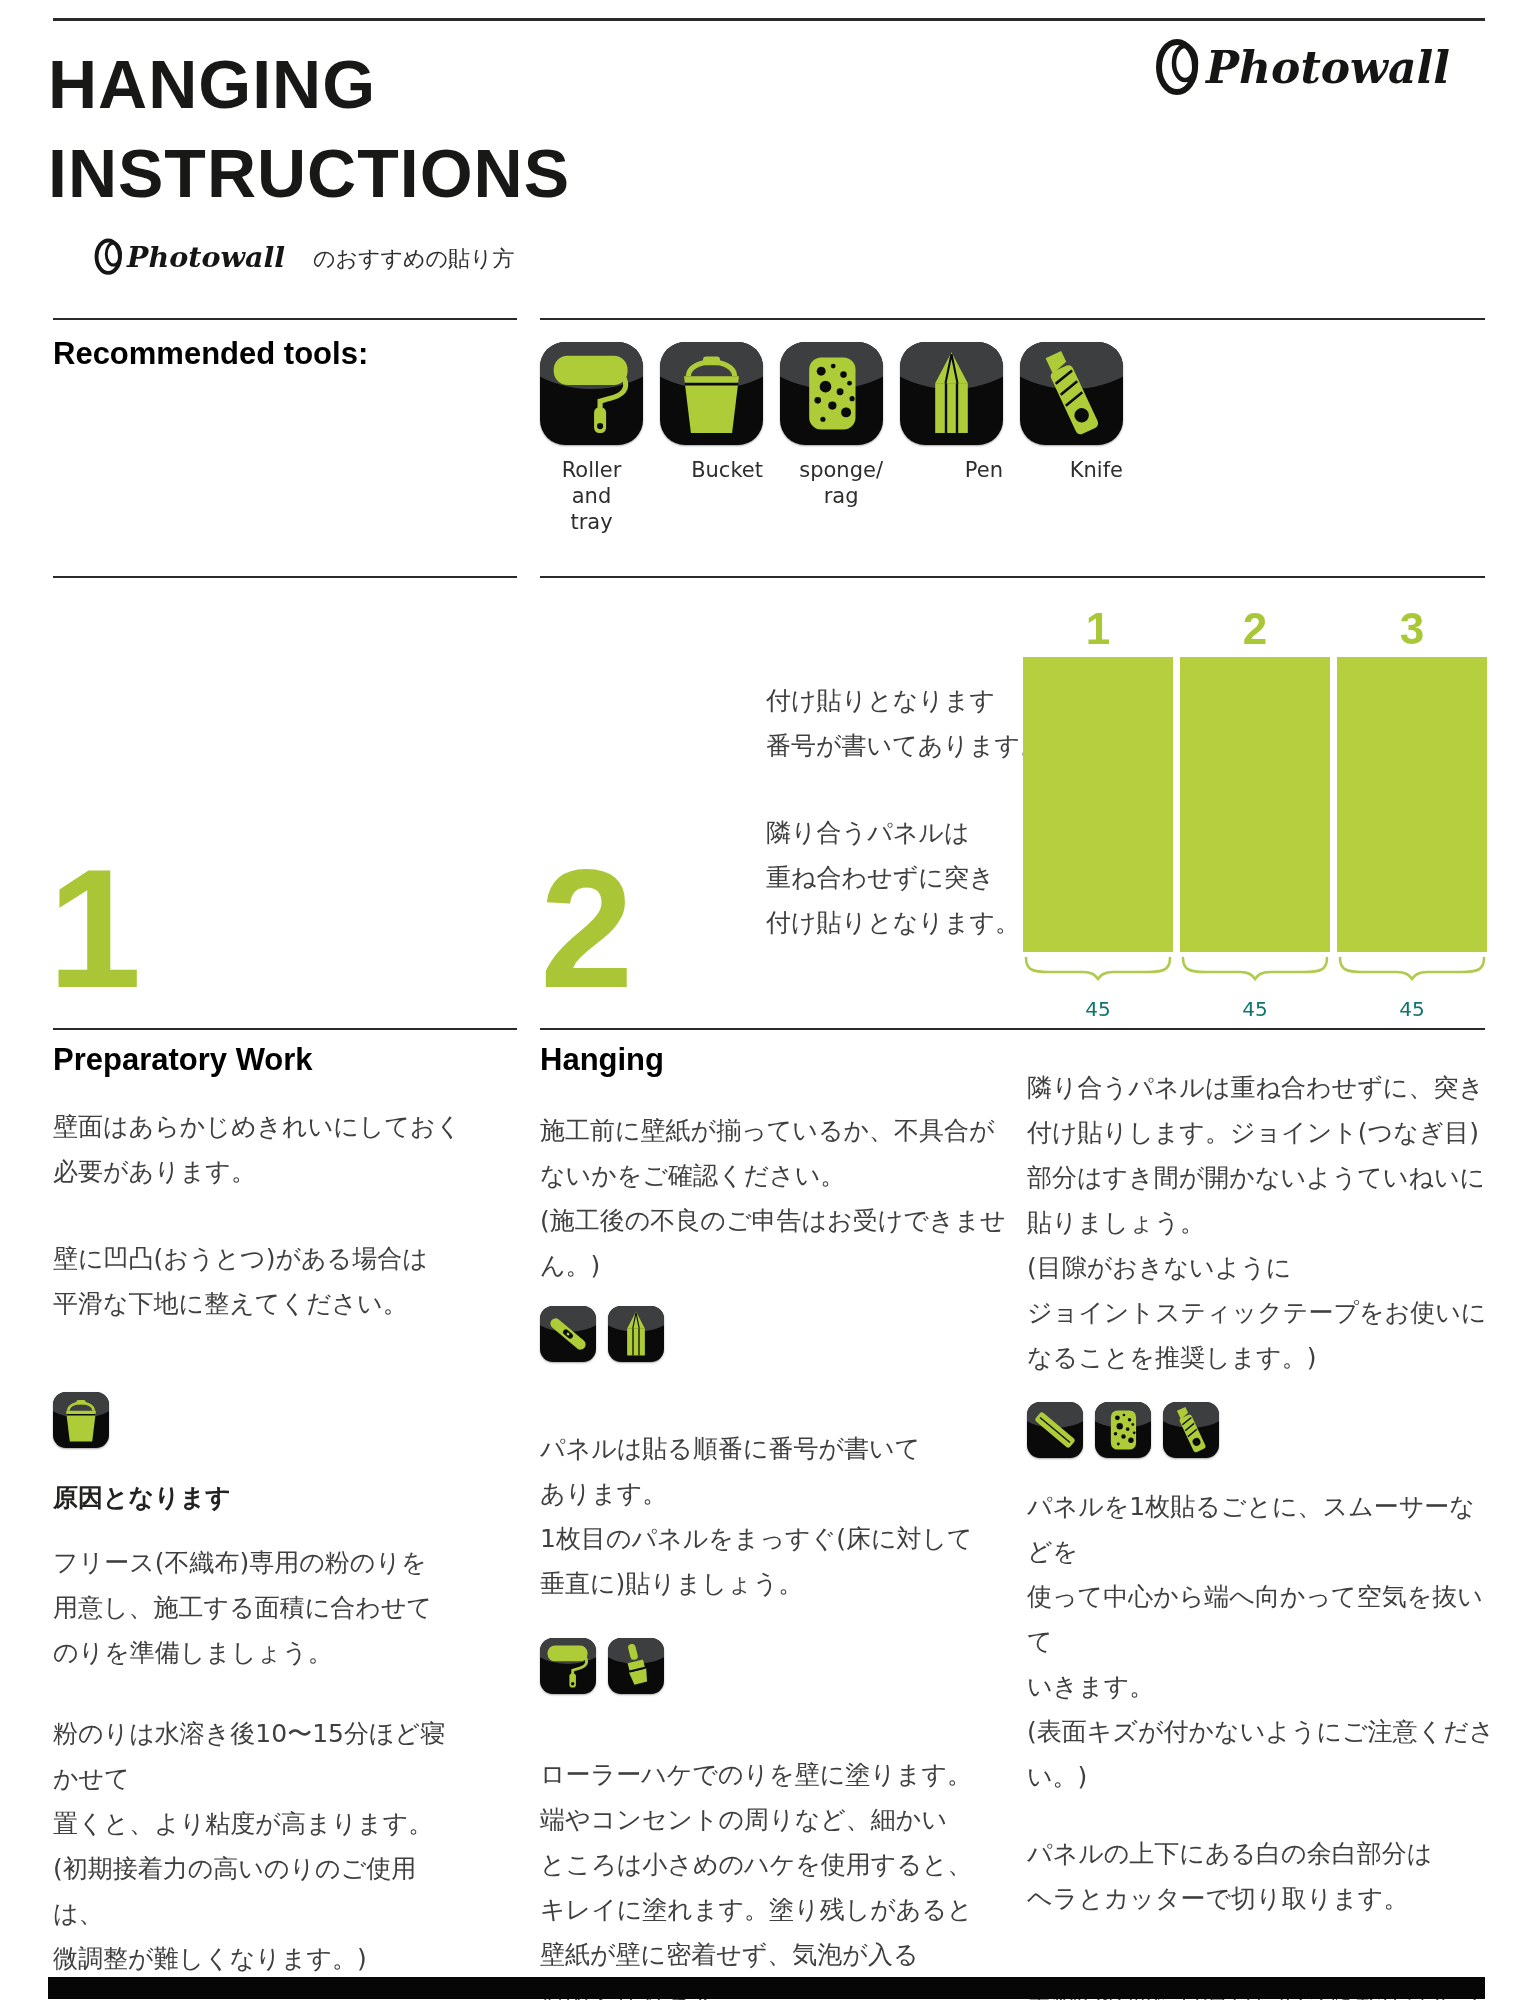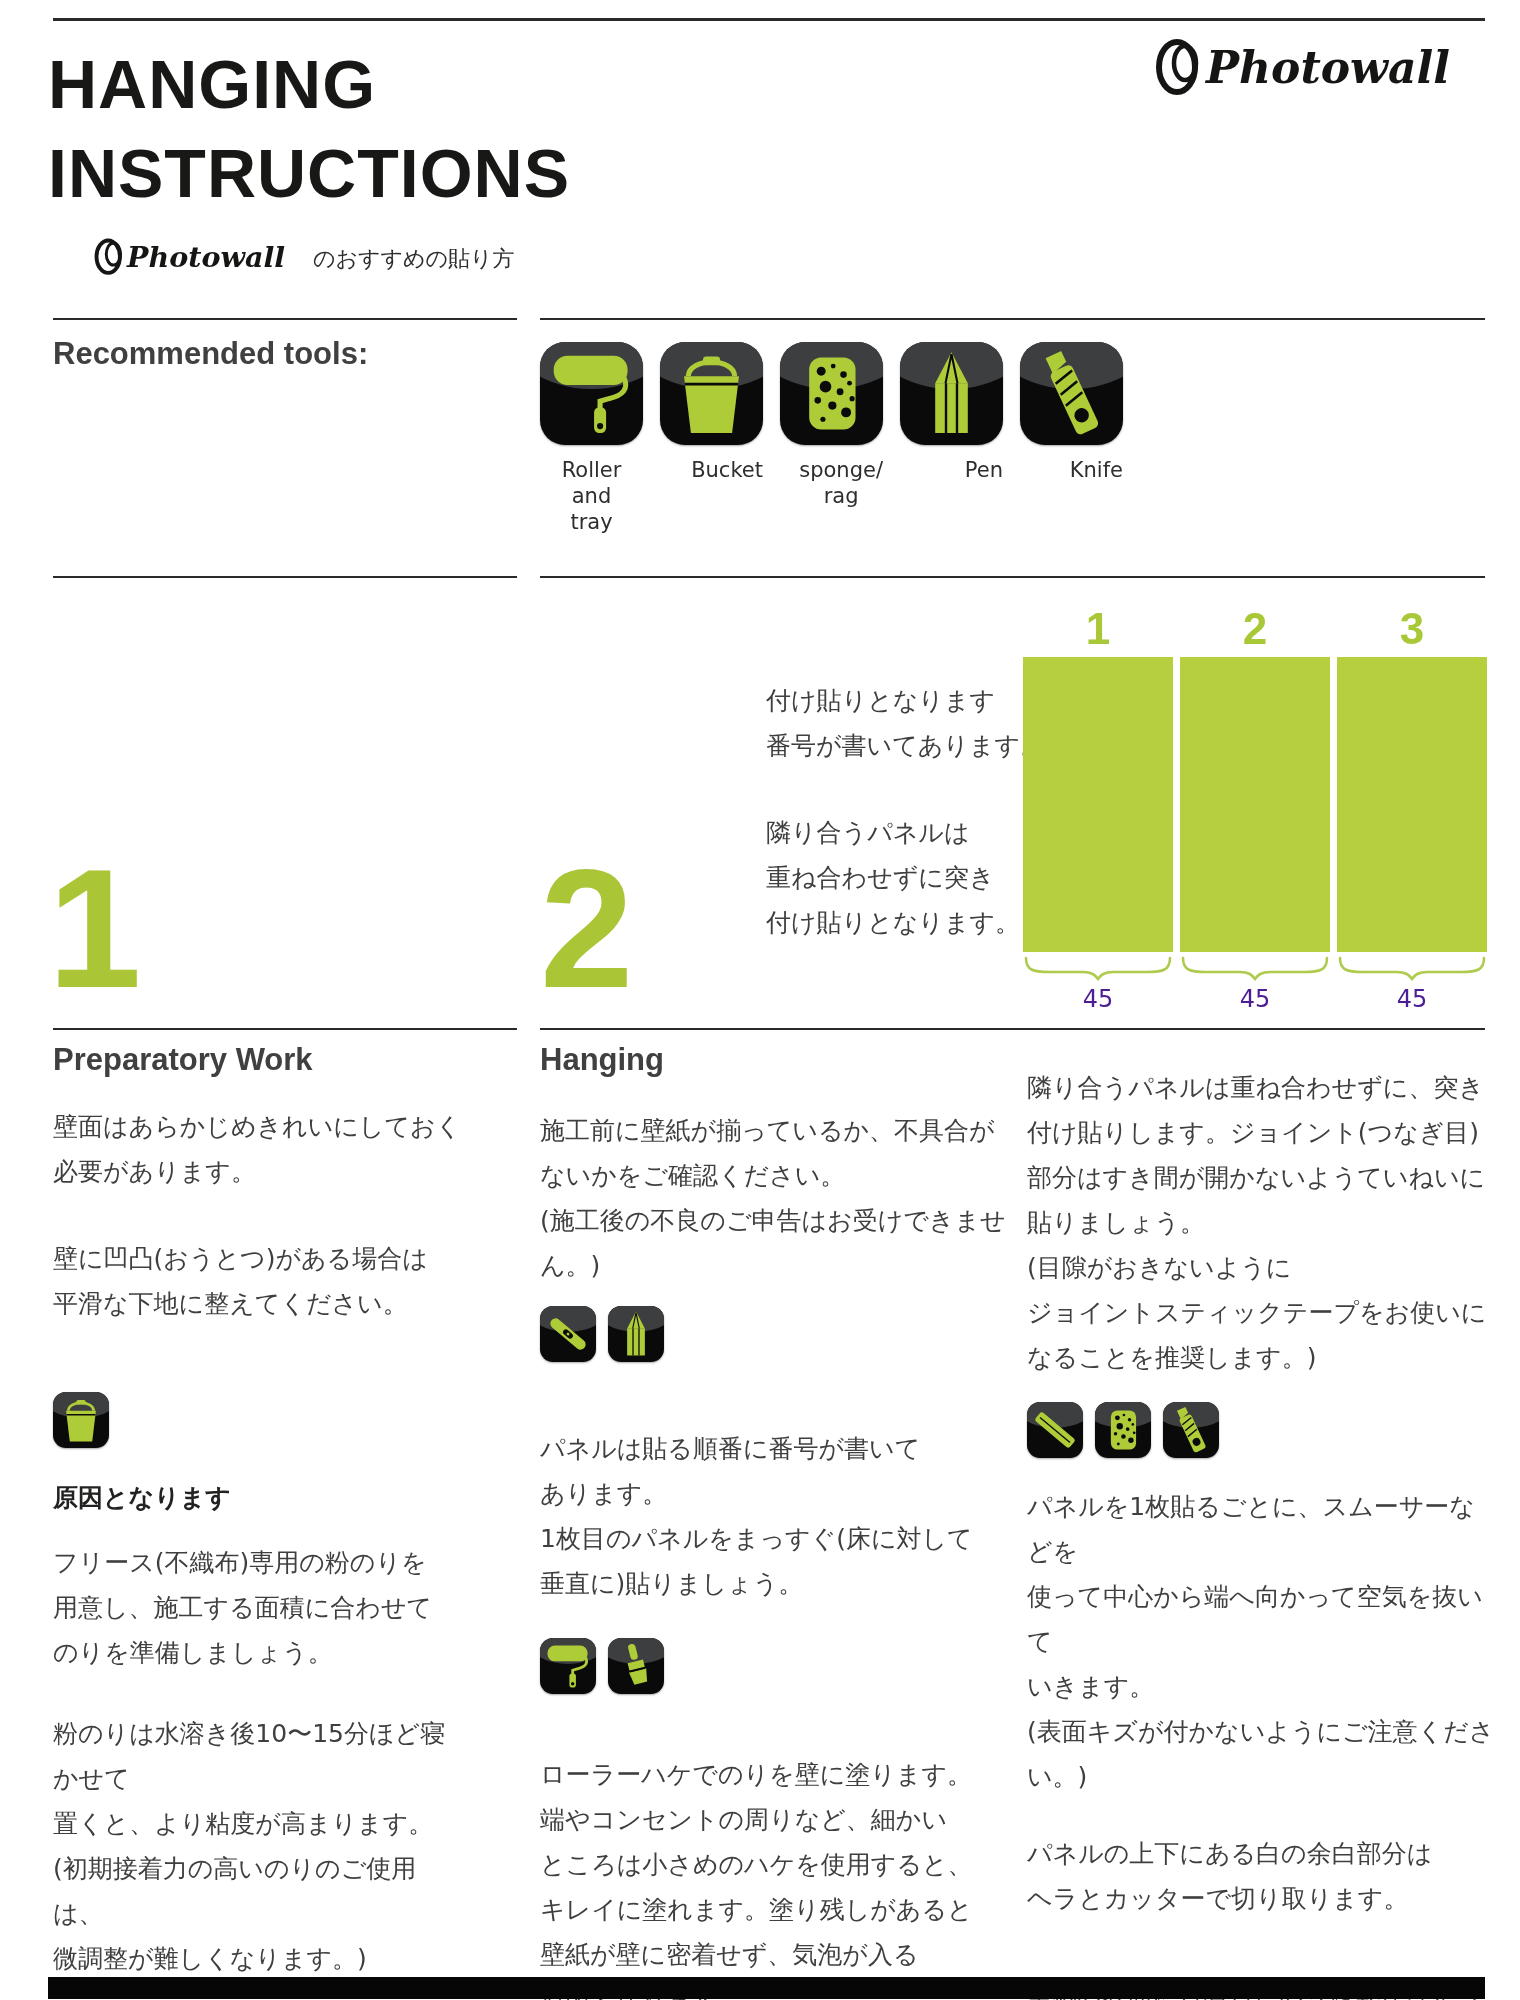--- a/index.html
+++ b/index.html
@@ -5,41 +5,41 @@
   html,body{margin:0;padding:0;background:#fff;}
   .page{position:relative;width:1520px;height:2000px;background:#ffffff;overflow:hidden;
         font-family:"Liberation Sans",sans-serif;color:#1b1b19;}
   .rule{position:absolute;background:#2a2a2a;height:3px;}
   .thin{height:2px;}
   .title{position:absolute;left:48px;top:40px;font-size:68px;line-height:89px;font-weight:bold;
          color:#181816;letter-spacing:1px;white-space:pre-line;}
   .logo-svg{position:absolute;}
   .subtitle-jp{position:absolute;left:313px;top:244px;font-size:22px;color:#2e2e2c;
          font-family:"DejaVu Sans",sans-serif;}
-  .ghead{font-size:31px;font-weight:bold;color:#404040;line-height:40px;}
+  .ghead{font-size:31px;font-weight:bold;color:#000000;line-height:40px;}
   .tools-head{position:absolute;left:53px;top:334px;}
   .tools-row{position:absolute;left:540px;top:342px;display:flex;gap:17px;}
   .tool{width:103px;display:flex;flex-direction:column;align-items:flex-end;}
   .tool-label{margin-top:12px;font-size:21px;line-height:26px;text-align:center;color:#2e2e2c;
          white-space:pre-line;font-family:"DejaVu Sans",sans-serif;}
   .ticon{position:relative;background:#0a0a0b;overflow:hidden;flex:none;
          box-shadow:0 1px 2px rgba(0,0,0,0.35);}
   .gloss{position:absolute;left:-30%;top:-66%;width:160%;height:112%;border-radius:50%;background:#3d3e40;}
   .glyph{position:absolute;left:0;top:0;right:0;bottom:0;}
   .glyph svg{width:100%;height:100%;display:block;}
   .bignum{position:absolute;font-size:168px;line-height:168px;font-weight:bold;color:#aac637;}
   .jp{font-size:25px;line-height:45px;color:#3f3f3f;white-space:pre-line;
       font-family:"DejaVu Sans",sans-serif;}
   .mid-note{position:absolute;left:766px;}
   .panels{position:absolute;left:1023px;top:604px;display:flex;gap:7px;}
   .panel-col{width:150px;display:flex;flex-direction:column;}
   .panel-num{height:53px;font-size:44px;line-height:50px;font-weight:bold;color:#a9c838;text-align:center;}
   .panel-rect{height:295px;background:#b5cf3e;}
   .panel-brace{margin-top:3px;height:26px;}
-  .panel-w{margin-top:4px;text-align:center;font-size:24px;color:#4c1d95;
+  .panel-w{margin-top:16px;text-align:center;font-size:20px;color:#0f766e;
       font-family:"DejaVu Sans",sans-serif;}
   .col{position:absolute;}
   .icon-row{display:flex;gap:12px;}
   .subhead-jp{font-size:25px;line-height:36px;font-weight:bold;color:#222220;
       font-family:"DejaVu Sans",sans-serif;}
   .footer-bar{position:absolute;left:48px;top:1977px;width:1437px;height:22px;background:#060606;}
 </style>
 </head>
 <body>
 

